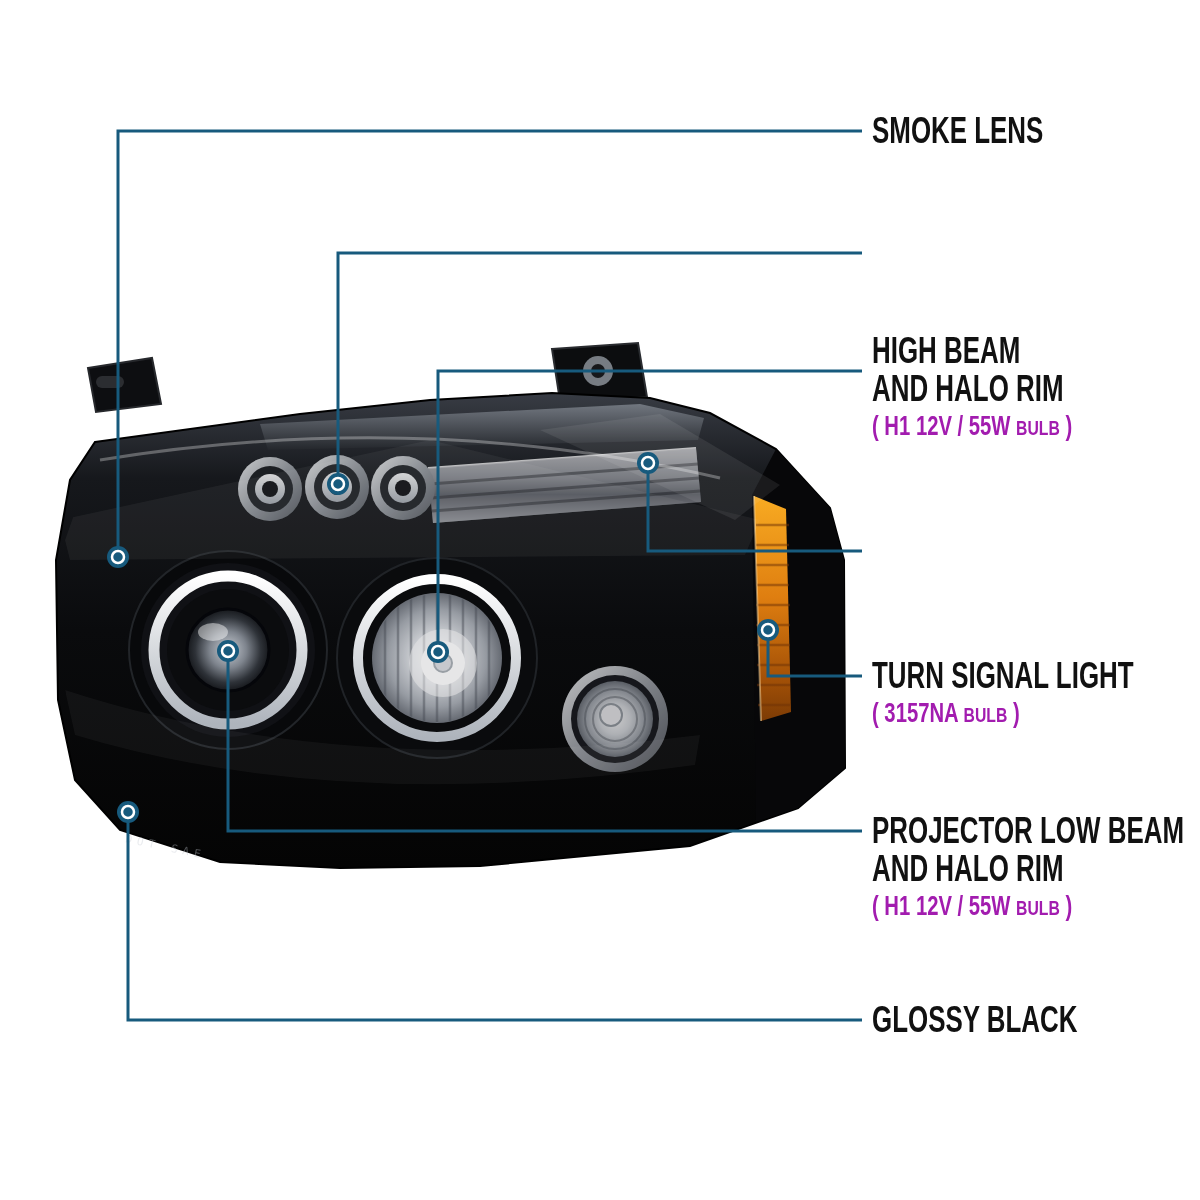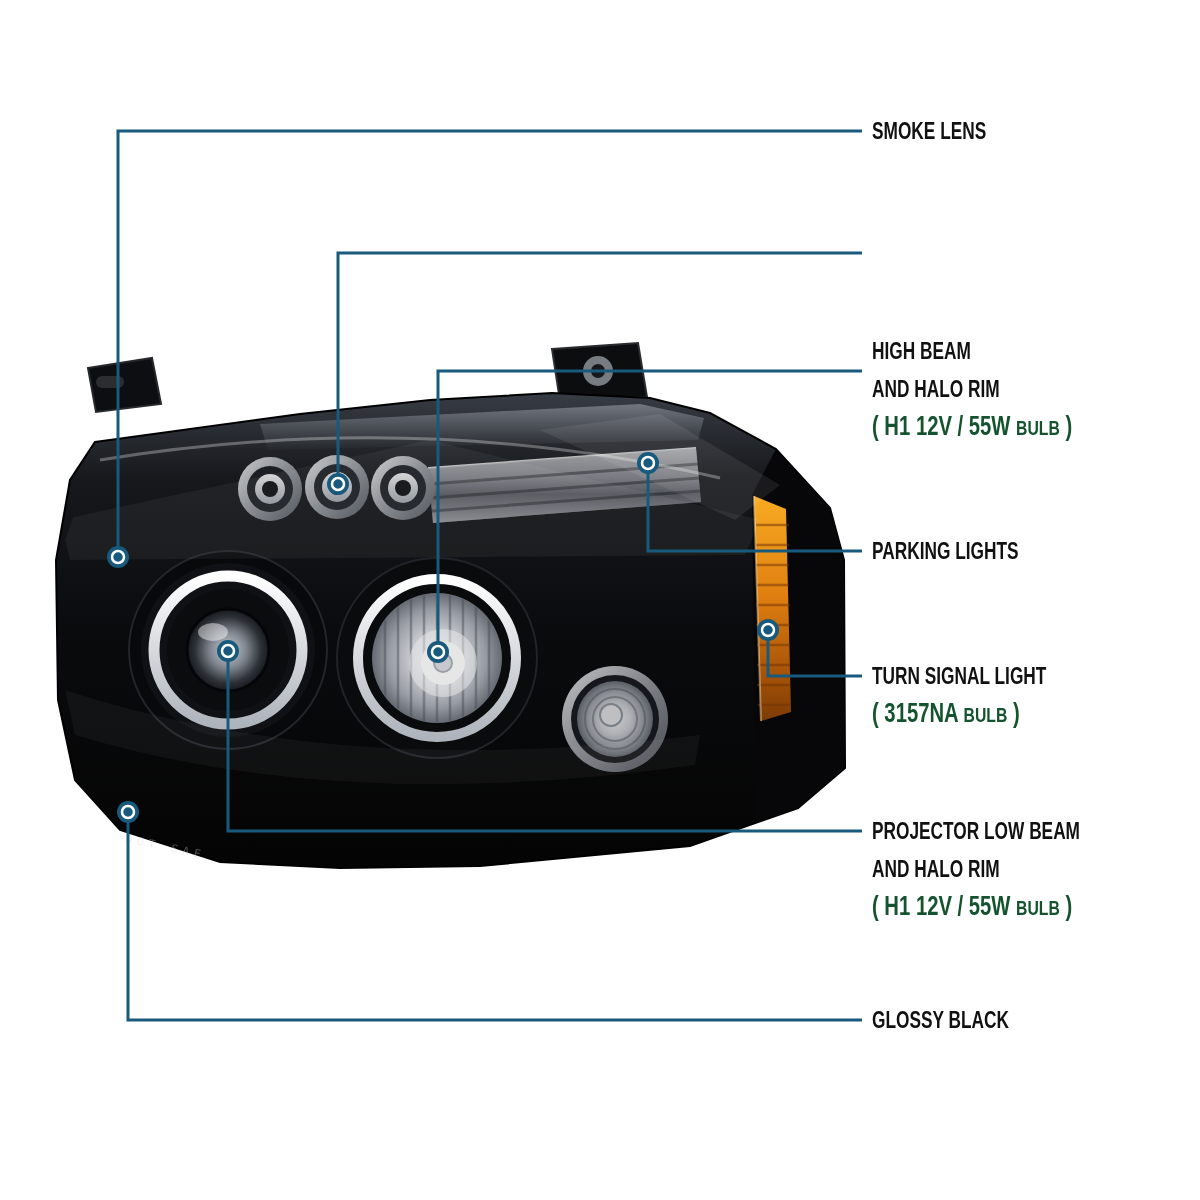--- a/index.html
+++ b/index.html
@@ -11,29 +11,29 @@
     font-family:"Liberation Sans",sans-serif;
   }
   .diagram-svg{position:absolute;left:0;top:0;}
   .callout-label{
     position:absolute;
     left:872px;
     white-space:nowrap;
   }
   .label-main{
     font-weight:700;
-    font-size:24px;
+    font-size:36px;
     line-height:38px;
     color:#111111;
   }
   .label-note{
     font-weight:700;
     font-size:27px;
     line-height:37px;
-    color:#14532d;
+    color:#a21caf;
   }
   .label-note .bulb{font-size:21px;}
   .squeeze{
     display:inline-block;
     transform:scaleX(0.72);
     transform-origin:0 50%;
   }
   .label-note .squeeze{transform:scaleX(0.75);}
 </style>
 </head>
@@ -260,23 +260,20 @@
 
 
   <div class="callout-label" style="top:332px">
     <div class="label-main"><span class="squeeze">HIGH BEAM</span></div>
     <div class="label-main"><span class="squeeze">AND HALO RIM</span></div>
     <div class="label-note">
       <span class="squeeze"><span>( H1 12V / 55W </span><span class="bulb">BULB</span><span> )</span></span>
     </div>
   </div>
 
-  <div class="callout-label" style="top:532px">
-    <div class="label-main"><span class="squeeze">PARKING LIGHTS</span></div>
-  </div>
 
   <div class="callout-label" style="top:657px">
     <div class="label-main"><span class="squeeze">TURN SIGNAL LIGHT</span></div>
     <div class="label-note">
       <span class="squeeze"><span>( 3157NA </span><span class="bulb">BULB</span><span> )</span></span>
     </div>
   </div>
 
   <div class="callout-label" style="top:812px">
     <div class="label-main"><span class="squeeze">PROJECTOR LOW BEAM</span></div>

